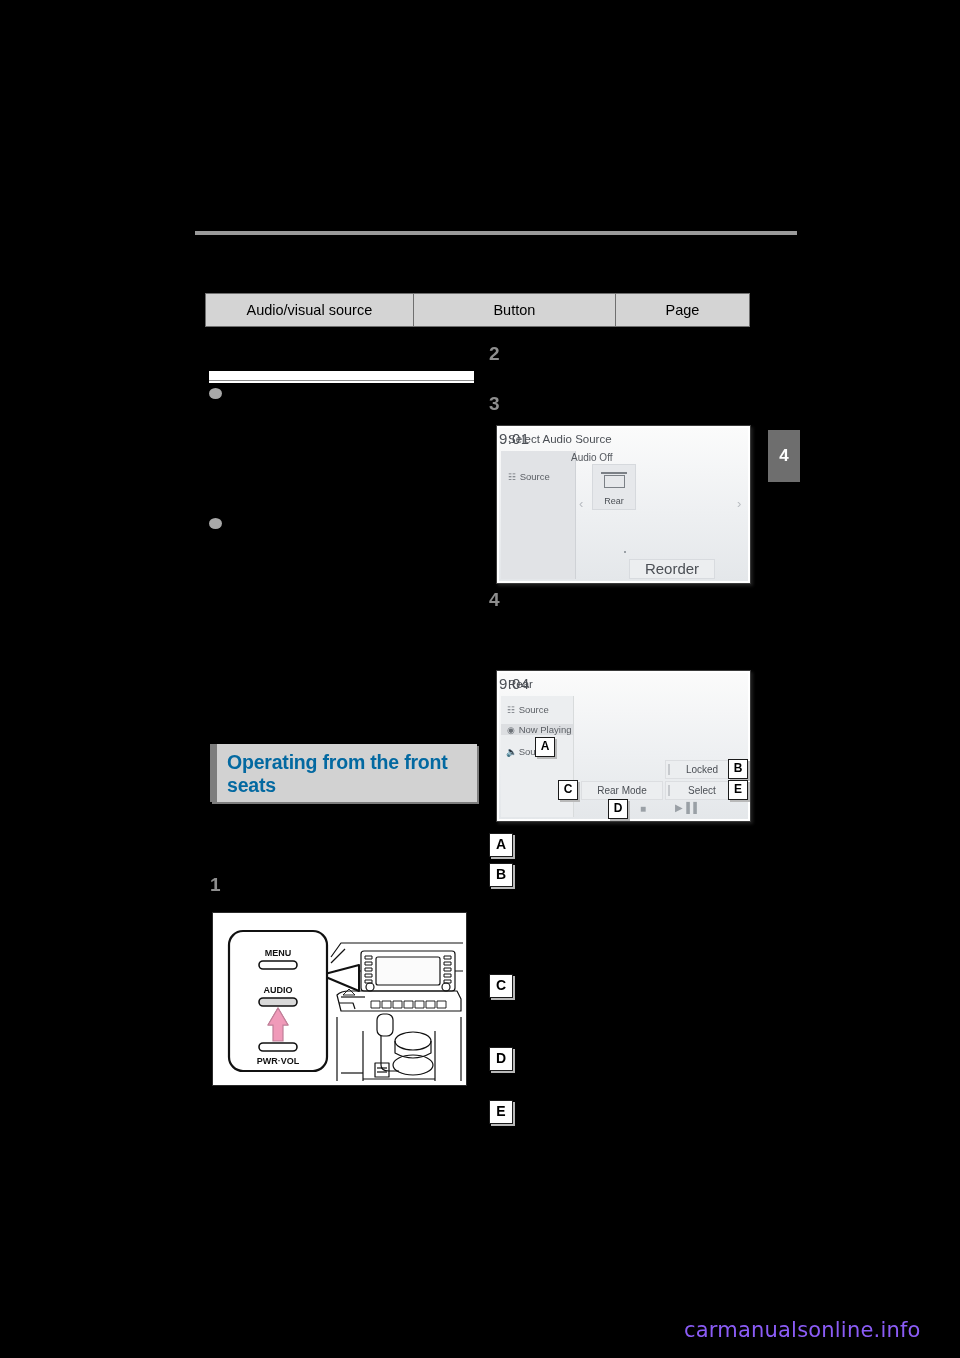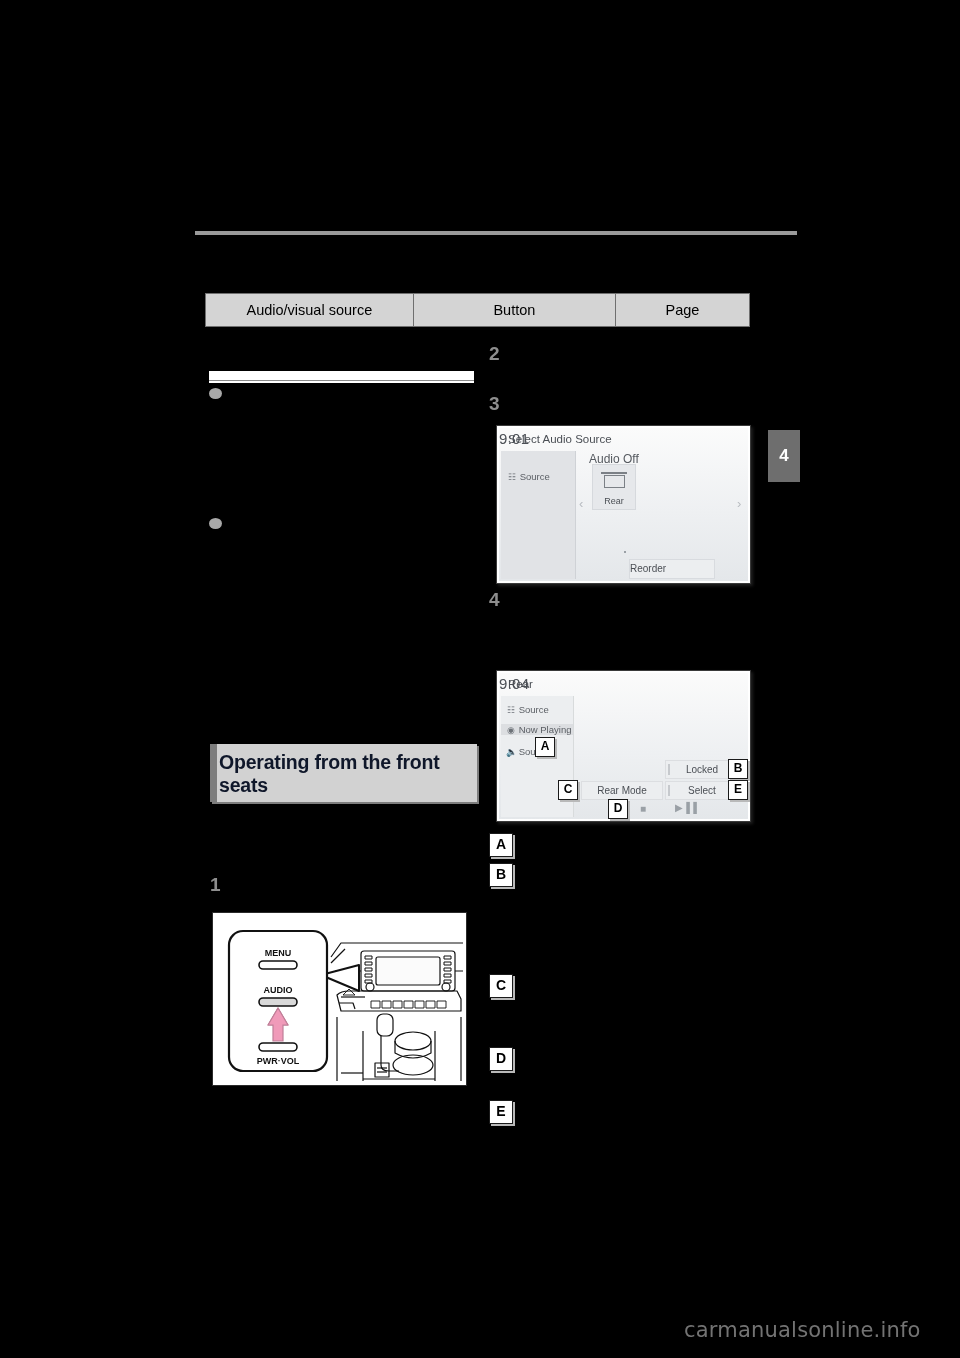--- a/index.html
+++ b/index.html
@@ -32,22 +32,22 @@
              height:1px;background:#8a8a8a;}
 
   
   .bullet{position:absolute;width:13px;height:11px;border-radius:50%;
           background:#a8a8a8;}
 
   
   .sect{position:absolute;left:210px;top:744px;width:260px;height:58px;
         background:#d2d2d2;border-left:7px solid #7d7d7d;
         box-shadow:2px 2px 0 #7d7d7d;}
-  .sect span{display:block;padding:7px 0 0 2px;font-size:19.5px;
-        font-weight:bold;line-height:1.18;letter-spacing:-0.2px;color:#0f172a;}
+  .sect span{display:block;padding:7px 0 0 10px;font-size:19.5px;
+        font-weight:bold;line-height:1.18;letter-spacing:-0.2px;color:#0369a1;}
 
   
   .step{position:absolute;font-size:19px;font-weight:bold;color:#8e8e8e;}
 
   
   .mark{position:absolute;width:22px;height:22px;background:#fff;
         border:1.5px solid #1a1a1a;box-shadow:2px 2px 0 #b9b9b9;
         font-size:14px;font-weight:bold;line-height:20px;text-align:center;
         color:#000;}
 
@@ -61,34 +61,34 @@
         box-shadow:2px 2px 3px rgba(255,255,255,.12);}
   #shot1{left:496px;top:425px;width:253px;height:157px;}
   .s-inner{position:absolute;inset:2px;background:linear-gradient(180deg,#fbfbfb 0%,#eef0f2 55%,#e4e7ea 100%);}
   .s-title{position:absolute;left:9px;top:5px;font-size:11.5px;color:#4b4f55;}
   .s-clock{position:absolute;left:0;right:0;top:2px;
            font-size:15px;color:#4b4f55;letter-spacing:.3px;}
   .s-rail{position:absolute;left:2px;top:23px;width:74px;bottom:2px;
           background:#e1e3e6;border-right:1px solid #cfd2d6;}
   .s-railitem{position:absolute;left:6px;font-size:9.5px;color:#5a5e64;}
   .ic{display:inline-block;width:10px;text-align:center;color:#6d7278;font-size:9px;}
-  .s-audiooff{position:absolute;left:90px;top:24px;font-size:12px;color:#55595f;}
+  .s-audiooff{position:absolute;left:72px;top:24px;font-size:10px;color:#55595f;}
   .tile{position:absolute;left:93px;top:36px;width:42px;height:44px;
         background:#e6e8eb;border:1px solid #d6d9dd;}
   .tile .glyph{position:absolute;left:8px;top:7px;width:26px;height:15px;}
   .tile .glyph i{position:absolute;display:block;}
   .tile .gtop{left:0;top:0;width:26px;height:2px;background:#7b8086;}
   .tile .gbody{left:3px;top:3px;width:19px;height:11px;border:1.5px solid #7b8086;}
   .tile .tlabel{position:absolute;left:0;right:0;bottom:3px;text-align:center;
         font-size:9px;color:#4b4f55;}
   .arrw{position:absolute;font-size:13px;color:#b8bcc1;}
   .s-dot{position:absolute;left:50%;top:123px;width:2px;height:2px;background:#9aa0a6;}
   .s-reorder{position:absolute;left:130px;top:131px;width:84px;height:18px;
-        background:#eceef0;border:1px solid #d8dbdf;font-size:10px;
-        color:#4b4f55;text-align:left;line-height:18px;}
+        background:#eceef0;border:1px solid #d8dbdf;font-size:15px;
+        color:#4b4f55;text-align:center;line-height:18px;}
 
   
   #shot2{left:496px;top:670px;width:253px;height:150px;}
   .r-title{position:absolute;left:9px;top:5px;font-size:11.5px;color:#4b4f55;}
   .r-rail{position:absolute;left:2px;top:23px;width:72px;bottom:2px;
           background:#eceef0;border-right:1px solid #d8dbdc;}
   .r-railitem{position:absolute;left:5px;font-size:9.5px;color:#5a5e64;}
   .r-railitem.sel{background:#dcdee1;left:0;width:72px;padding-left:5px;
           box-sizing:border-box;}
   .r-panel{position:absolute;left:80px;top:28px;right:4px;height:53px;
@@ -97,21 +97,21 @@
   .btn{position:absolute;background:#eceef0;border:1px solid #dcdee1;
        font-size:10px;color:#4b4f55;text-align:center;}
   .btn .tick{position:absolute;left:2px;top:3px;bottom:3px;width:2px;background:#c6c9cd;}
   .ctrl{position:absolute;font-size:10px;color:#9aa0a6;}
 
   
   #illus{position:absolute;left:212px;top:912px;width:253px;height:172px;
          background:#fff;border:1px solid #2a2a2a;}
 
   
-  .wm{position:absolute;left:684px;top:1318px;font-size:21px;color:#737373;
+  .wm{position:absolute;left:684px;top:1318px;font-size:21px;color:#8b5cf6;
       letter-spacing:.2px;font-family:"DejaVu Sans", sans-serif;}
 </style>
 </head>
 <body>
 
 <div class="page">
 
   <div class="top-rule"></div>
 
   <table class="tbl">

